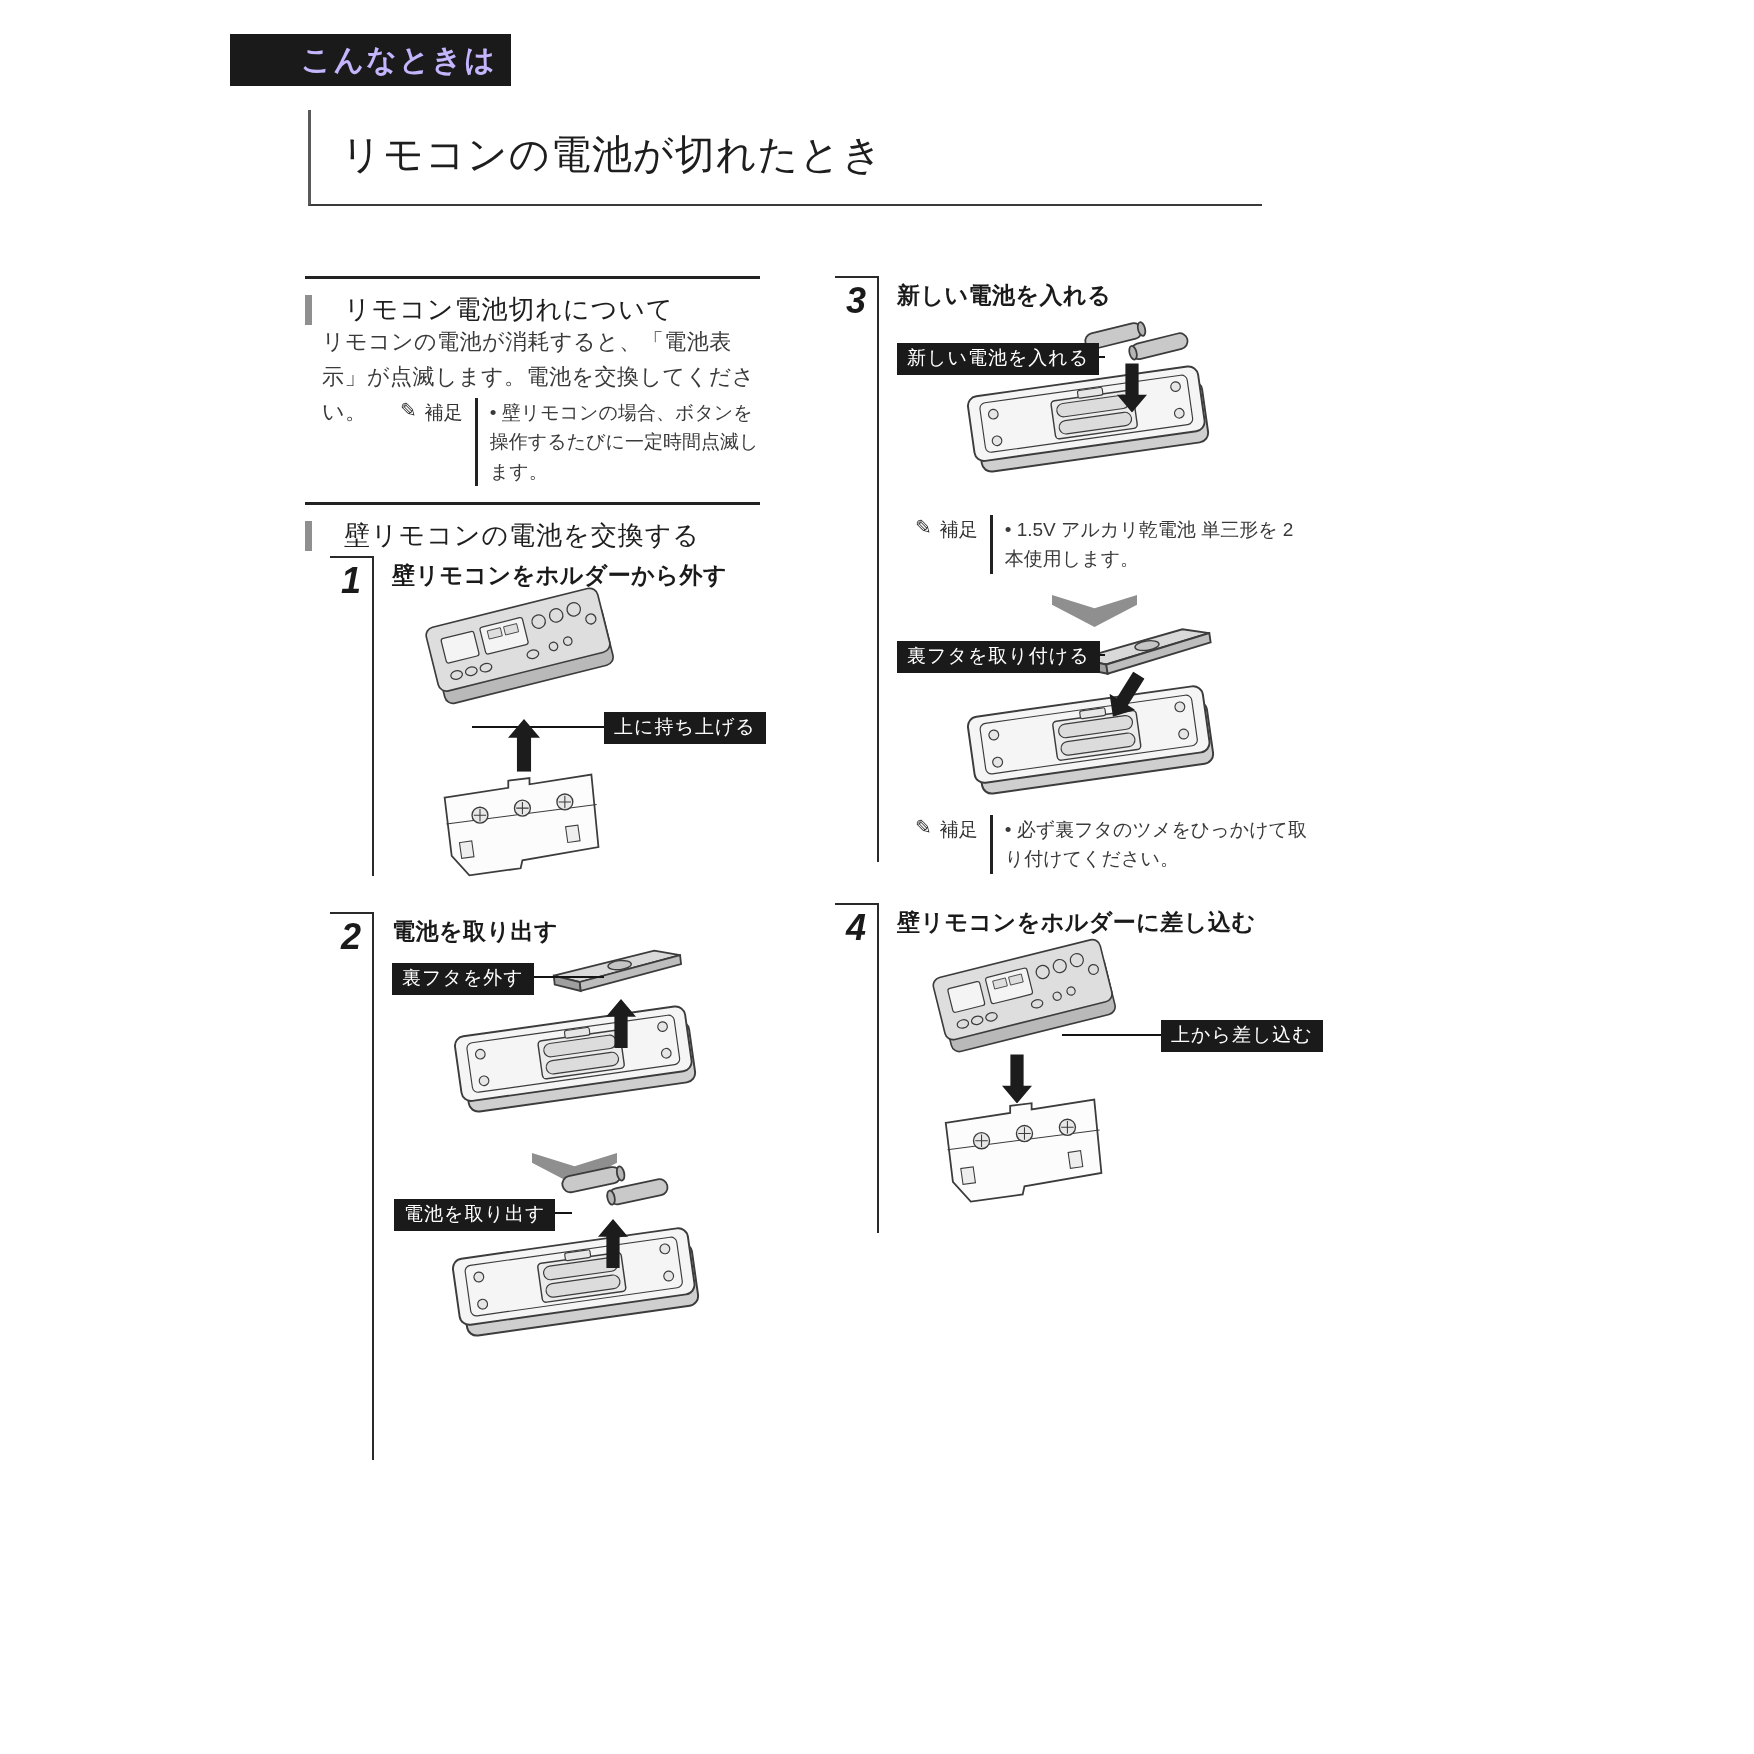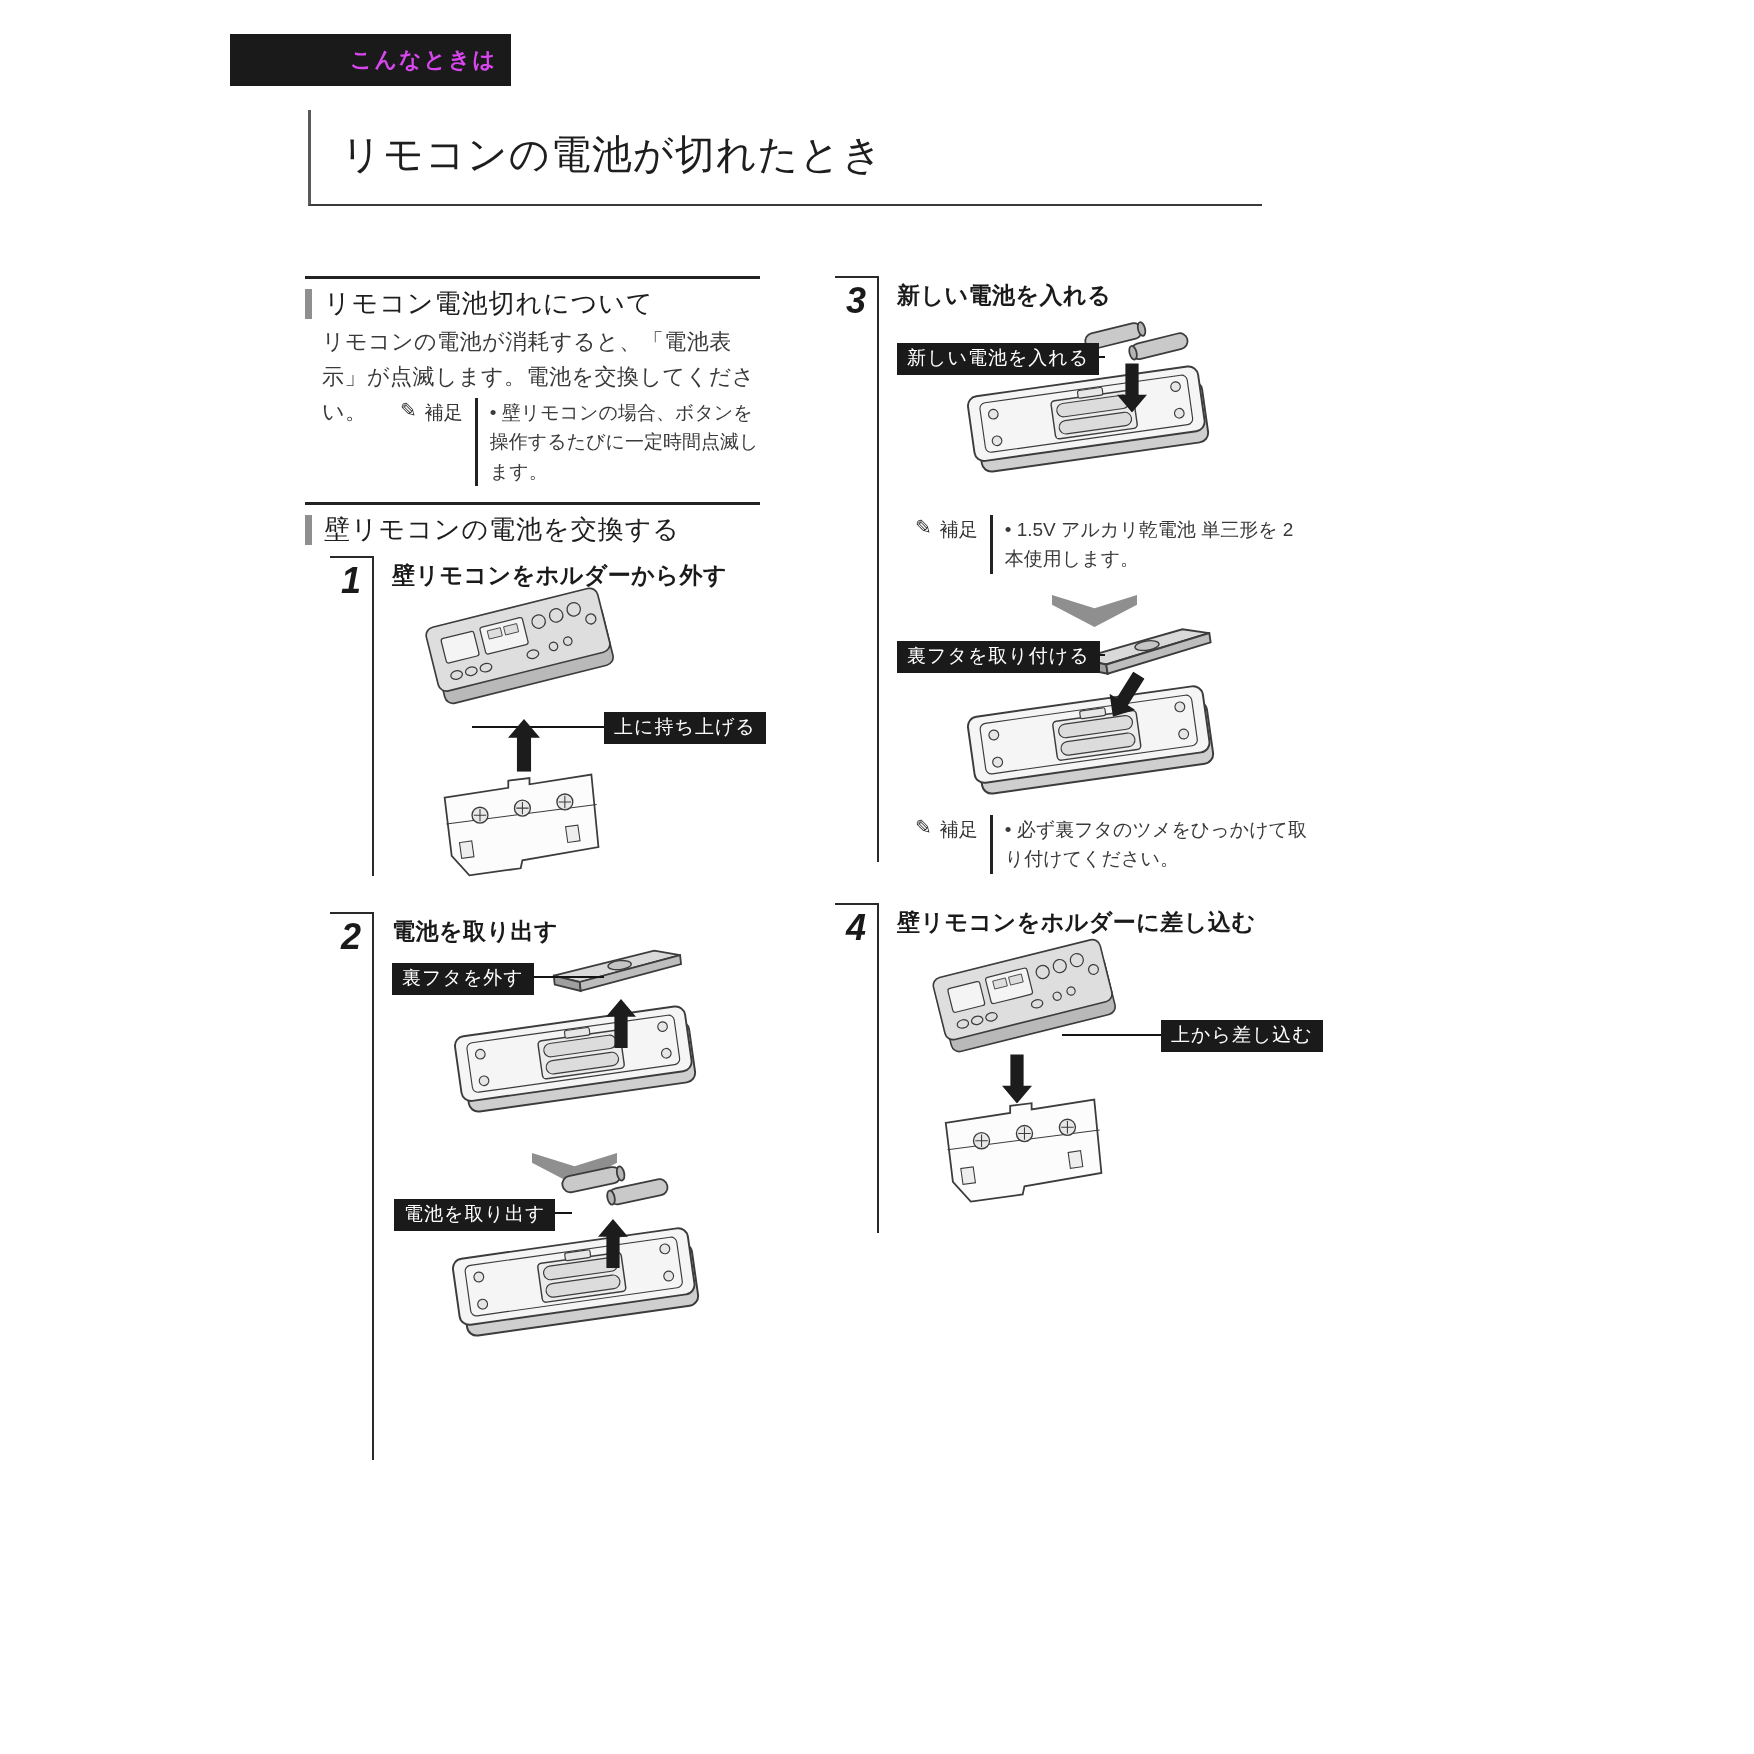--- a/index.html
+++ b/index.html
@@ -1,31 +1,31 @@
 <!DOCTYPE html>
 <html><head>
 <meta charset="utf-8">
 <style>
   html,body{margin:0;padding:0;background:#ffffff;}
   .page{position:relative;width:1754px;height:1754px;background:#ffffff;overflow:hidden;
         font-family:"Liberation Sans",sans-serif;color:#222;}
 
   
   .banner{position:absolute;left:230px;top:34px;width:281px;height:52px;background:#1a1a1a;
-          color:#d946ef;display:flex;align-items:center;justify-content:flex-end;
-          padding-right:14px;box-sizing:border-box;font-size:22px;font-weight:bold;letter-spacing:2px;}
+          color:#c4b5fd;display:flex;align-items:center;justify-content:flex-end;
+          padding-right:14px;box-sizing:border-box;font-size:30px;font-weight:bold;letter-spacing:2px;}
 
   
   .title-block{position:absolute;left:308px;top:110px;width:954px;height:96px;
                border-left:3px solid #5a5a5a;border-bottom:2px solid #3a3a3a;box-sizing:border-box;
                display:flex;align-items:flex-end;padding:0 0 10px 18px;}
   .page-title{margin:12px;font-size:40px;font-weight:normal;color:#1e1e1e;letter-spacing:1px;}
 
   
-  .sec-head{position:absolute;border-top:3px solid #222;padding-top:7px;display:flex;align-items:center;box-sizing:border-box;}
+  .sec-head{position:absolute;border-top:3px solid #222;padding-top:13px;display:flex;align-items:center;box-sizing:border-box;gap:20px;}
   .sec-bar{width:7px;height:30px;background:#8f8f8f;margin-right:12px;flex:0 0 7px;}
   .sec-title{font-size:26px;margin:0;font-weight:normal;color:#1e1e1e;letter-spacing:1px;}
 
   .body-text{position:absolute;margin:0;font-size:22px;line-height:1.6;color:#3a3a3a;letter-spacing:0.5px;}
 
   
   .note{position:absolute;display:flex;align-items:stretch;}
   .note-label{display:flex;align-items:flex-start;font-size:19px;color:#333;white-space:nowrap;padding-top:2px;}
   .pencil{margin-right:8px;font-size:20px;line-height:1;}
   .note-bar{width:3px;background:#222;margin:0 12px;flex:0 0 3px;}

